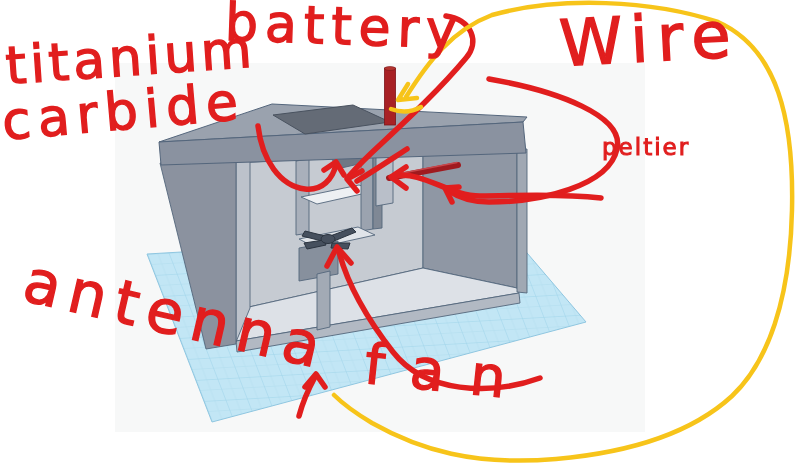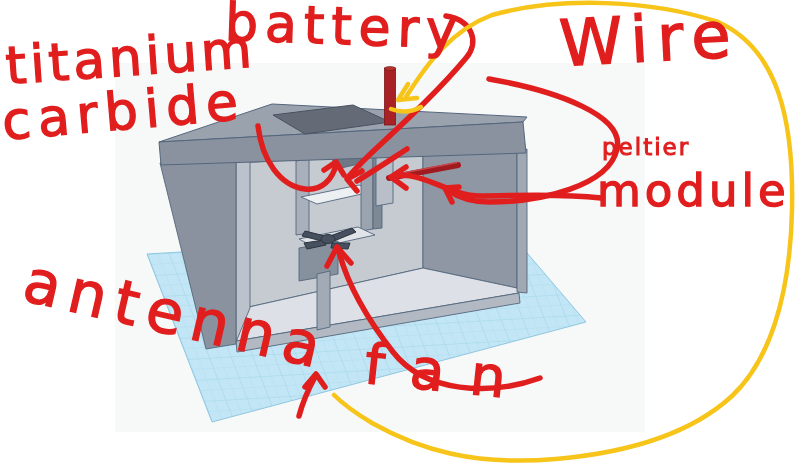--- a/index.html
+++ b/index.html
@@ -115,17 +115,16 @@
       <path d="M408,84 L398,100 L417,98"></path>
       <path d="M391,109 C402,113 412,112 421,107"></path>
     </g>
   </svg>
 
   <div class="lbl lbl-titanium">titanium</div>
   <div class="lbl lbl-carbide">carbide</div>
   <div class="lbl lbl-battery">battery</div>
   <div class="lbl lbl-wire">Wire</div>
   <div class="lbl lbl-peltier">peltier</div>
-  <div class="lbl lbl-module">module</div>
   <div class="lbl lbl-antenna">antenna</div>
   <div class="lbl lbl-fan">fan</div>
 
 </div>
 
 </body></html>

